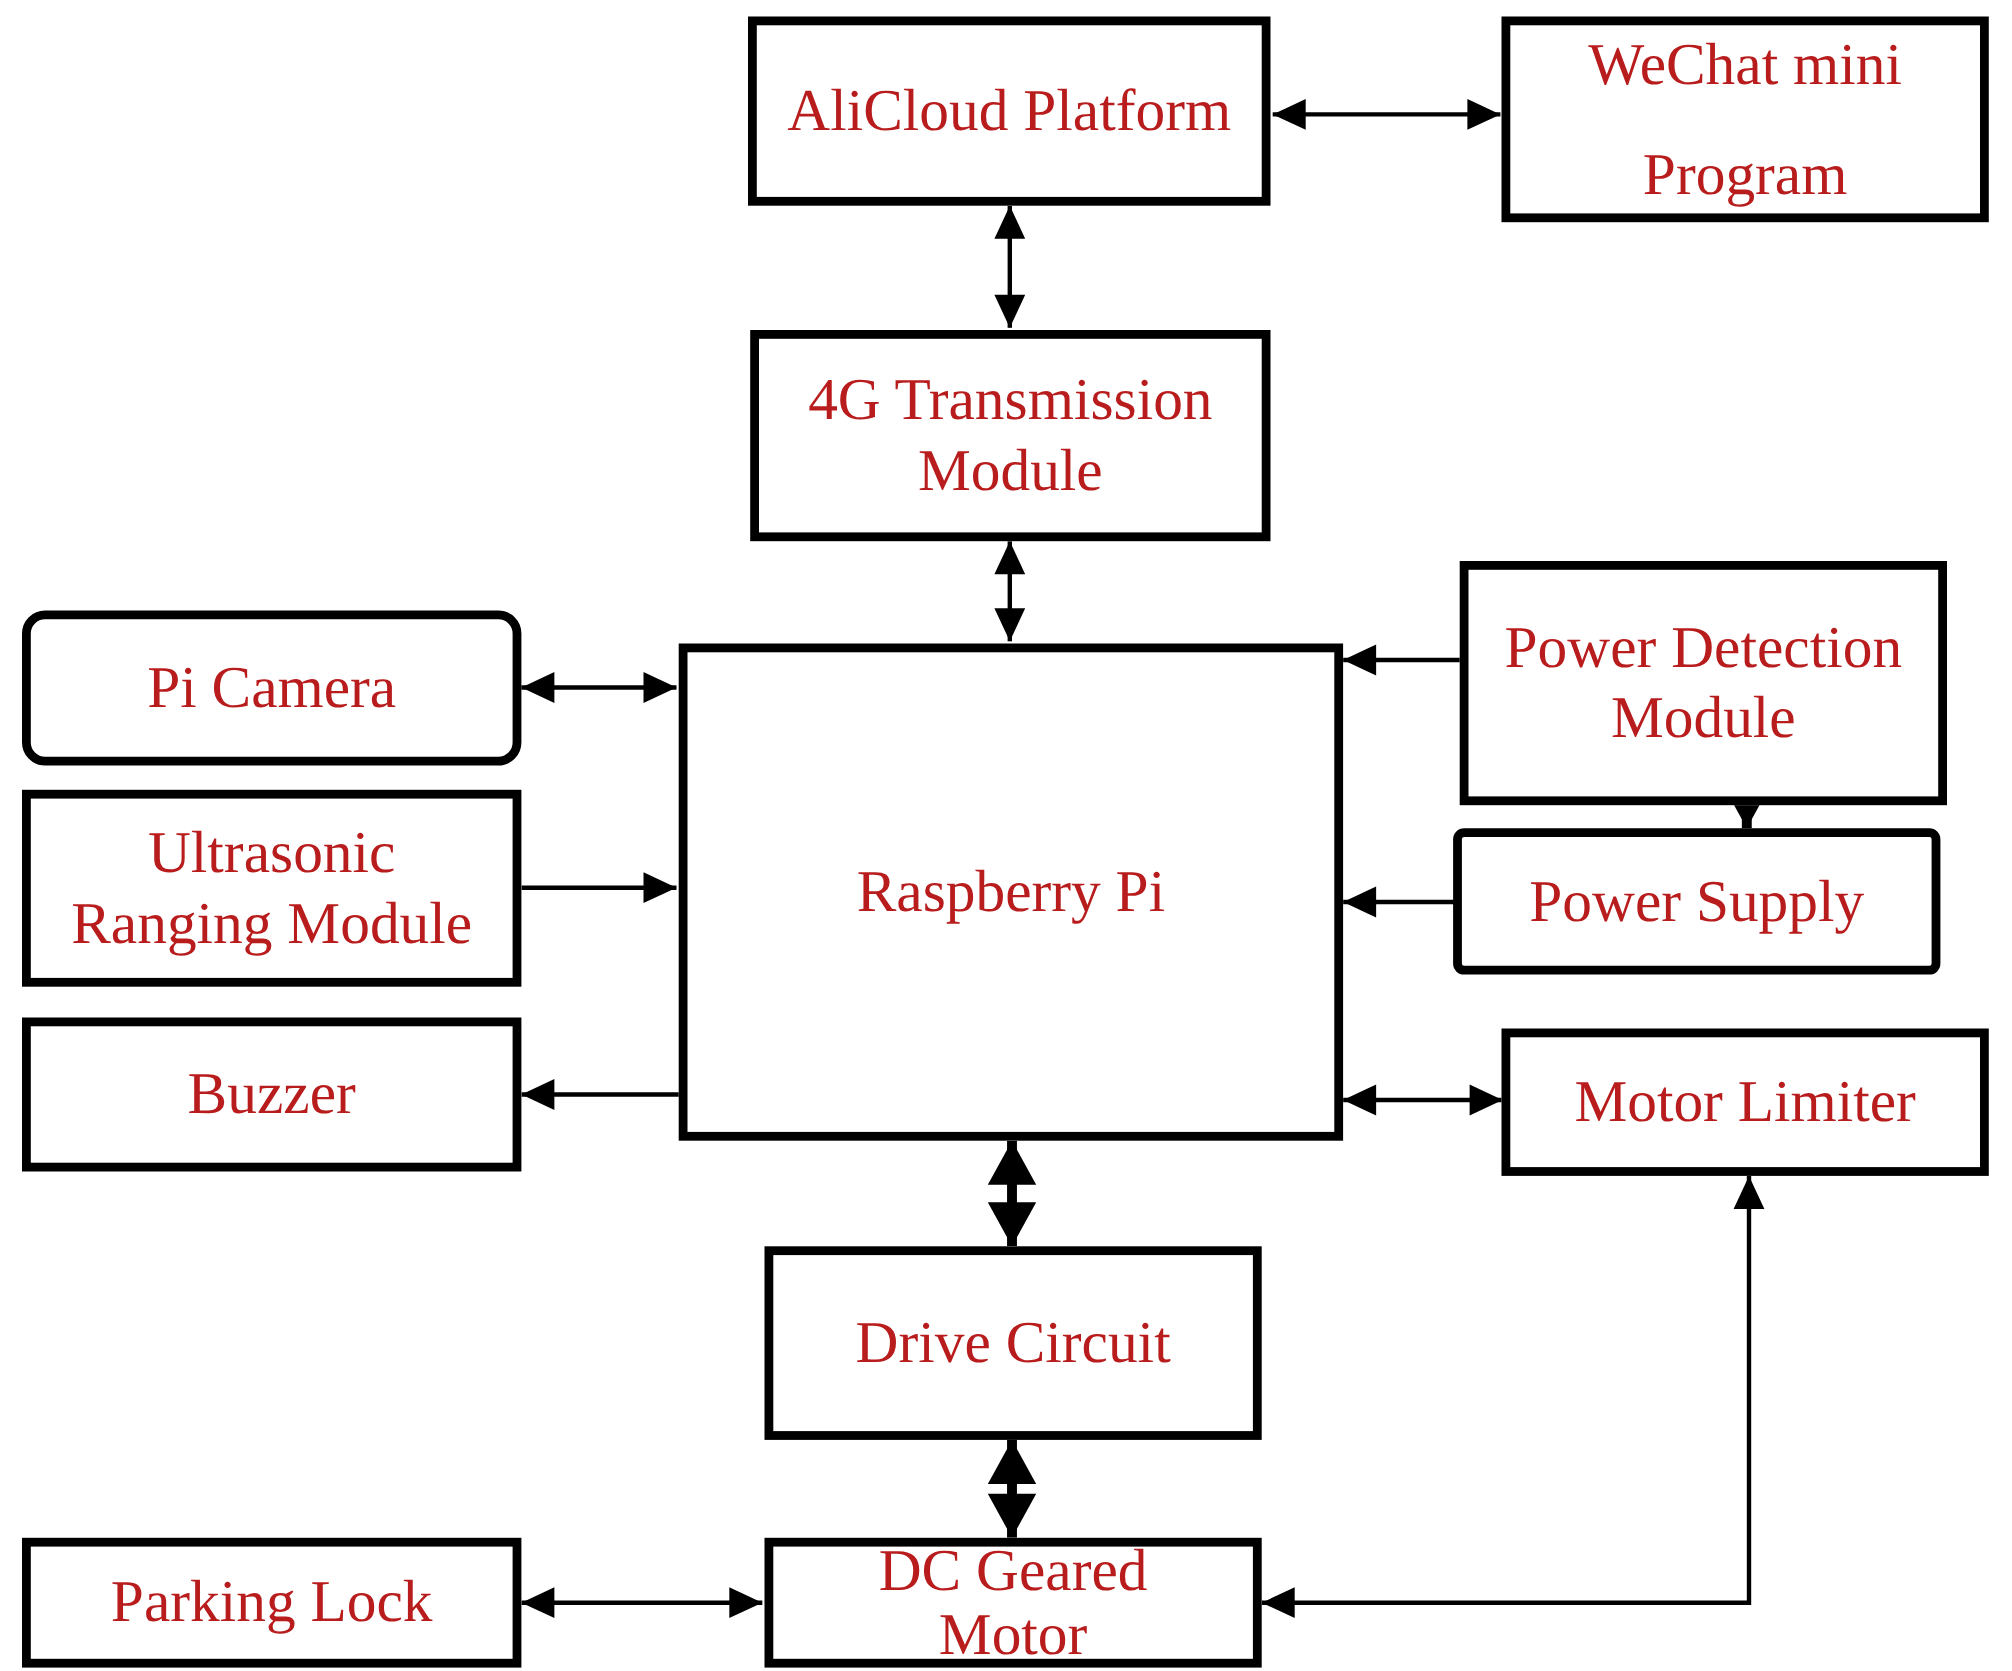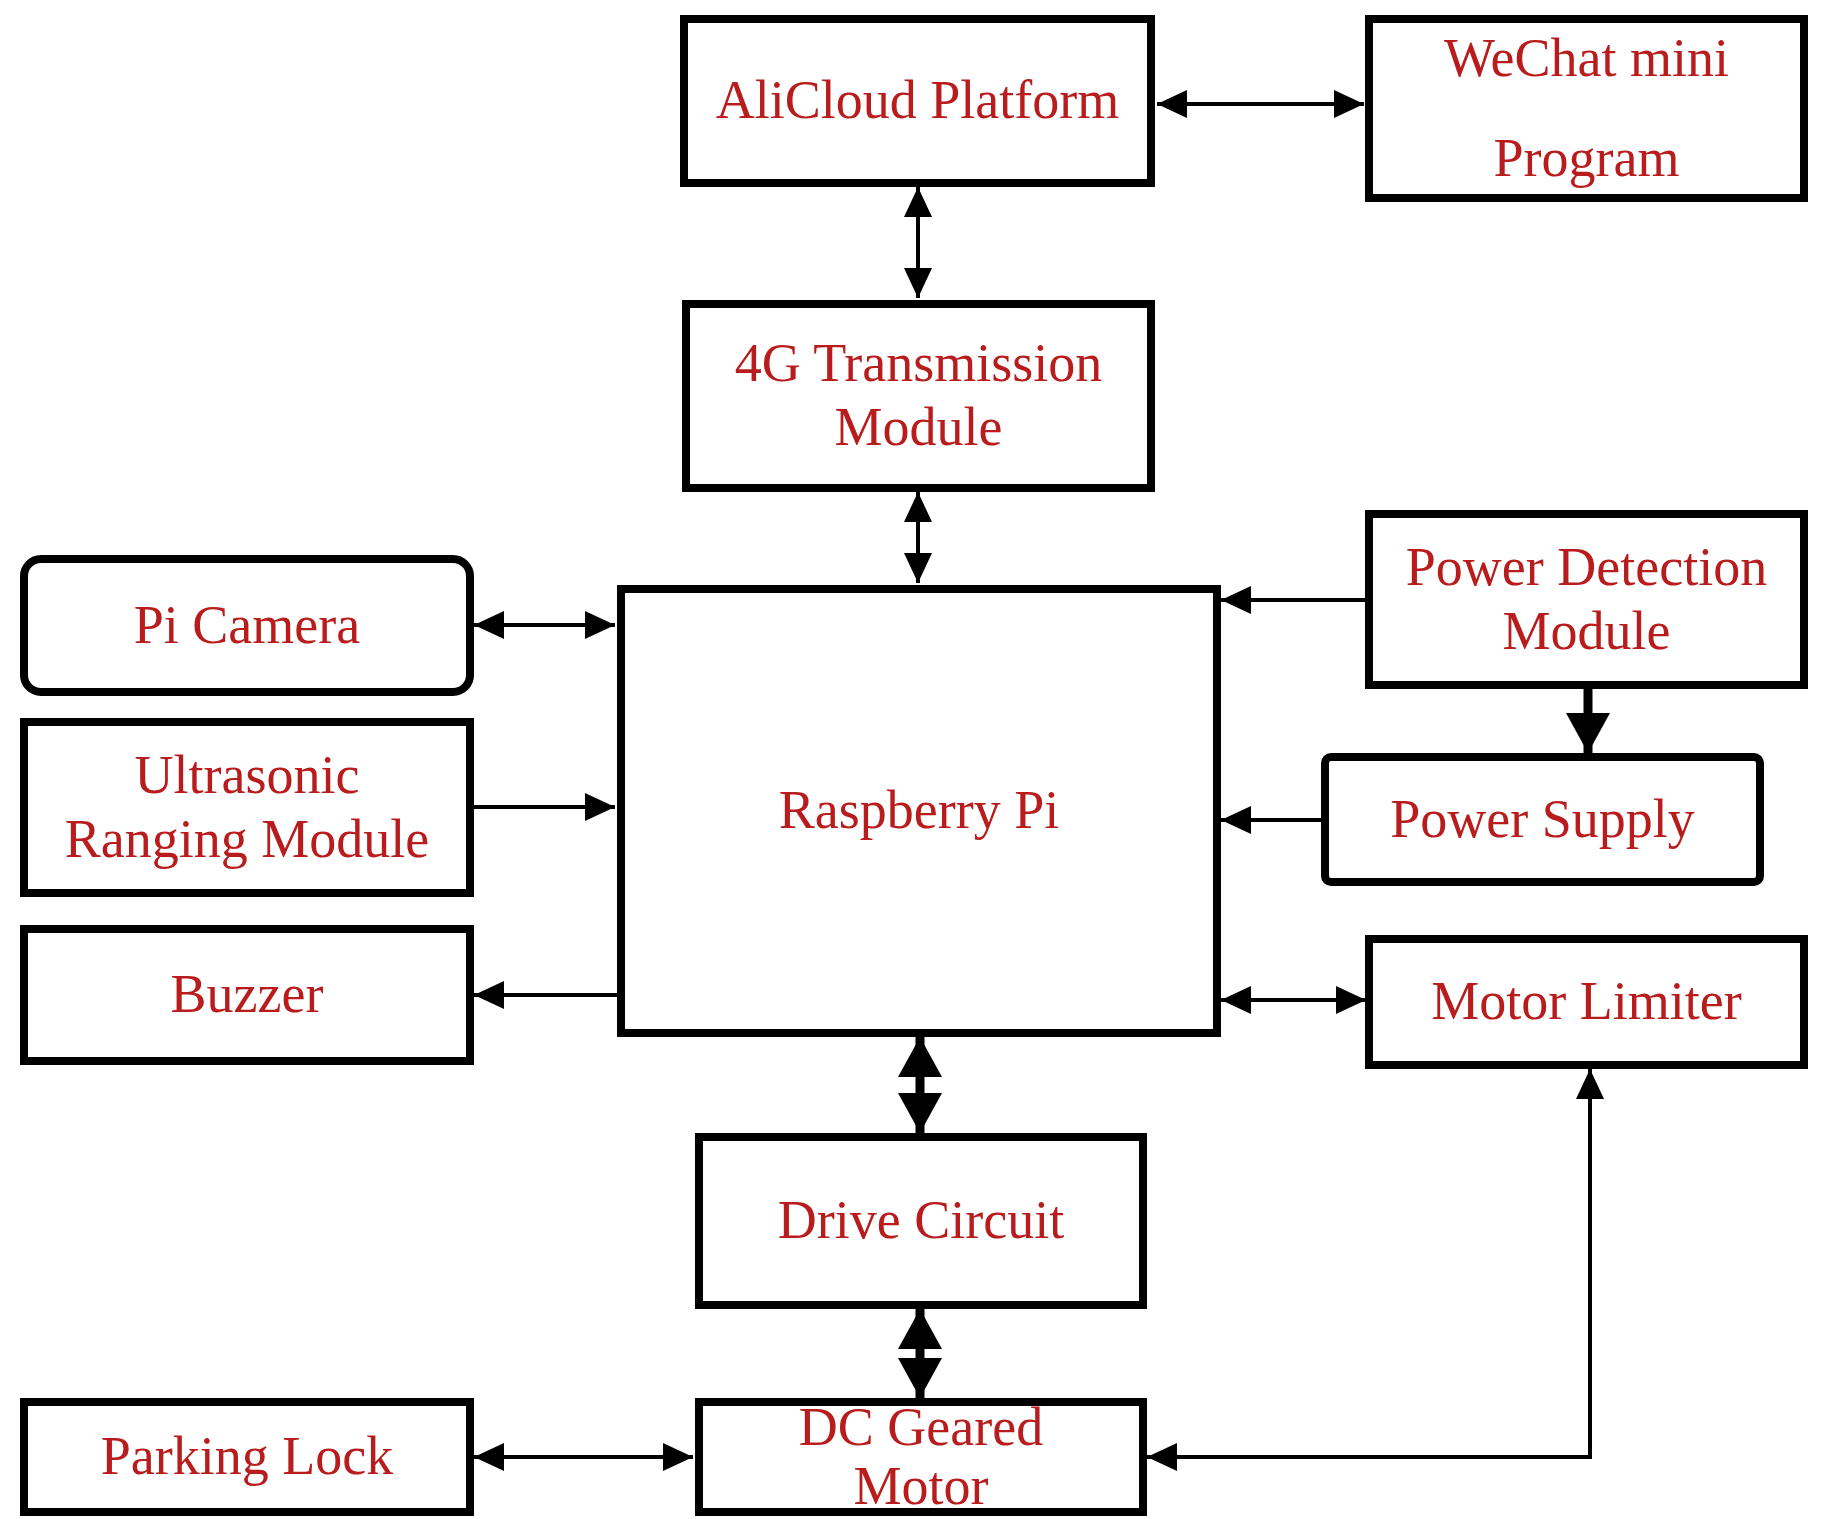--- a/index.html
+++ b/index.html
@@ -109,21 +109,21 @@
 
   <div class="node" style="left:20px; top:718px; width:454px; height:179px;">
     <span>Ultrasonic</span>
     <span>Ranging Module</span>
   </div>
 
   <div class="node" style="left:20px; top:925px; width:454px; height:140px;">
     <span>Buzzer</span>
   </div>
 
-  <div class="node" style="left:1365px; top:510px; width:443px; height:179px;">
+  <div class="node" style="left:1327px; top:510px; width:443px; height:222px;">
     <span>Power Detection</span>
     <span>Module</span>
   </div>
 
   <div class="node" style="left:1321px; top:753px; width:443px; height:133px;border-radius:10px;">
     <span>Power Supply</span>
   </div>
 
   <div class="node" style="left:1365px; top:935px; width:443px; height:134px;">
     <span>Motor Limiter</span>

